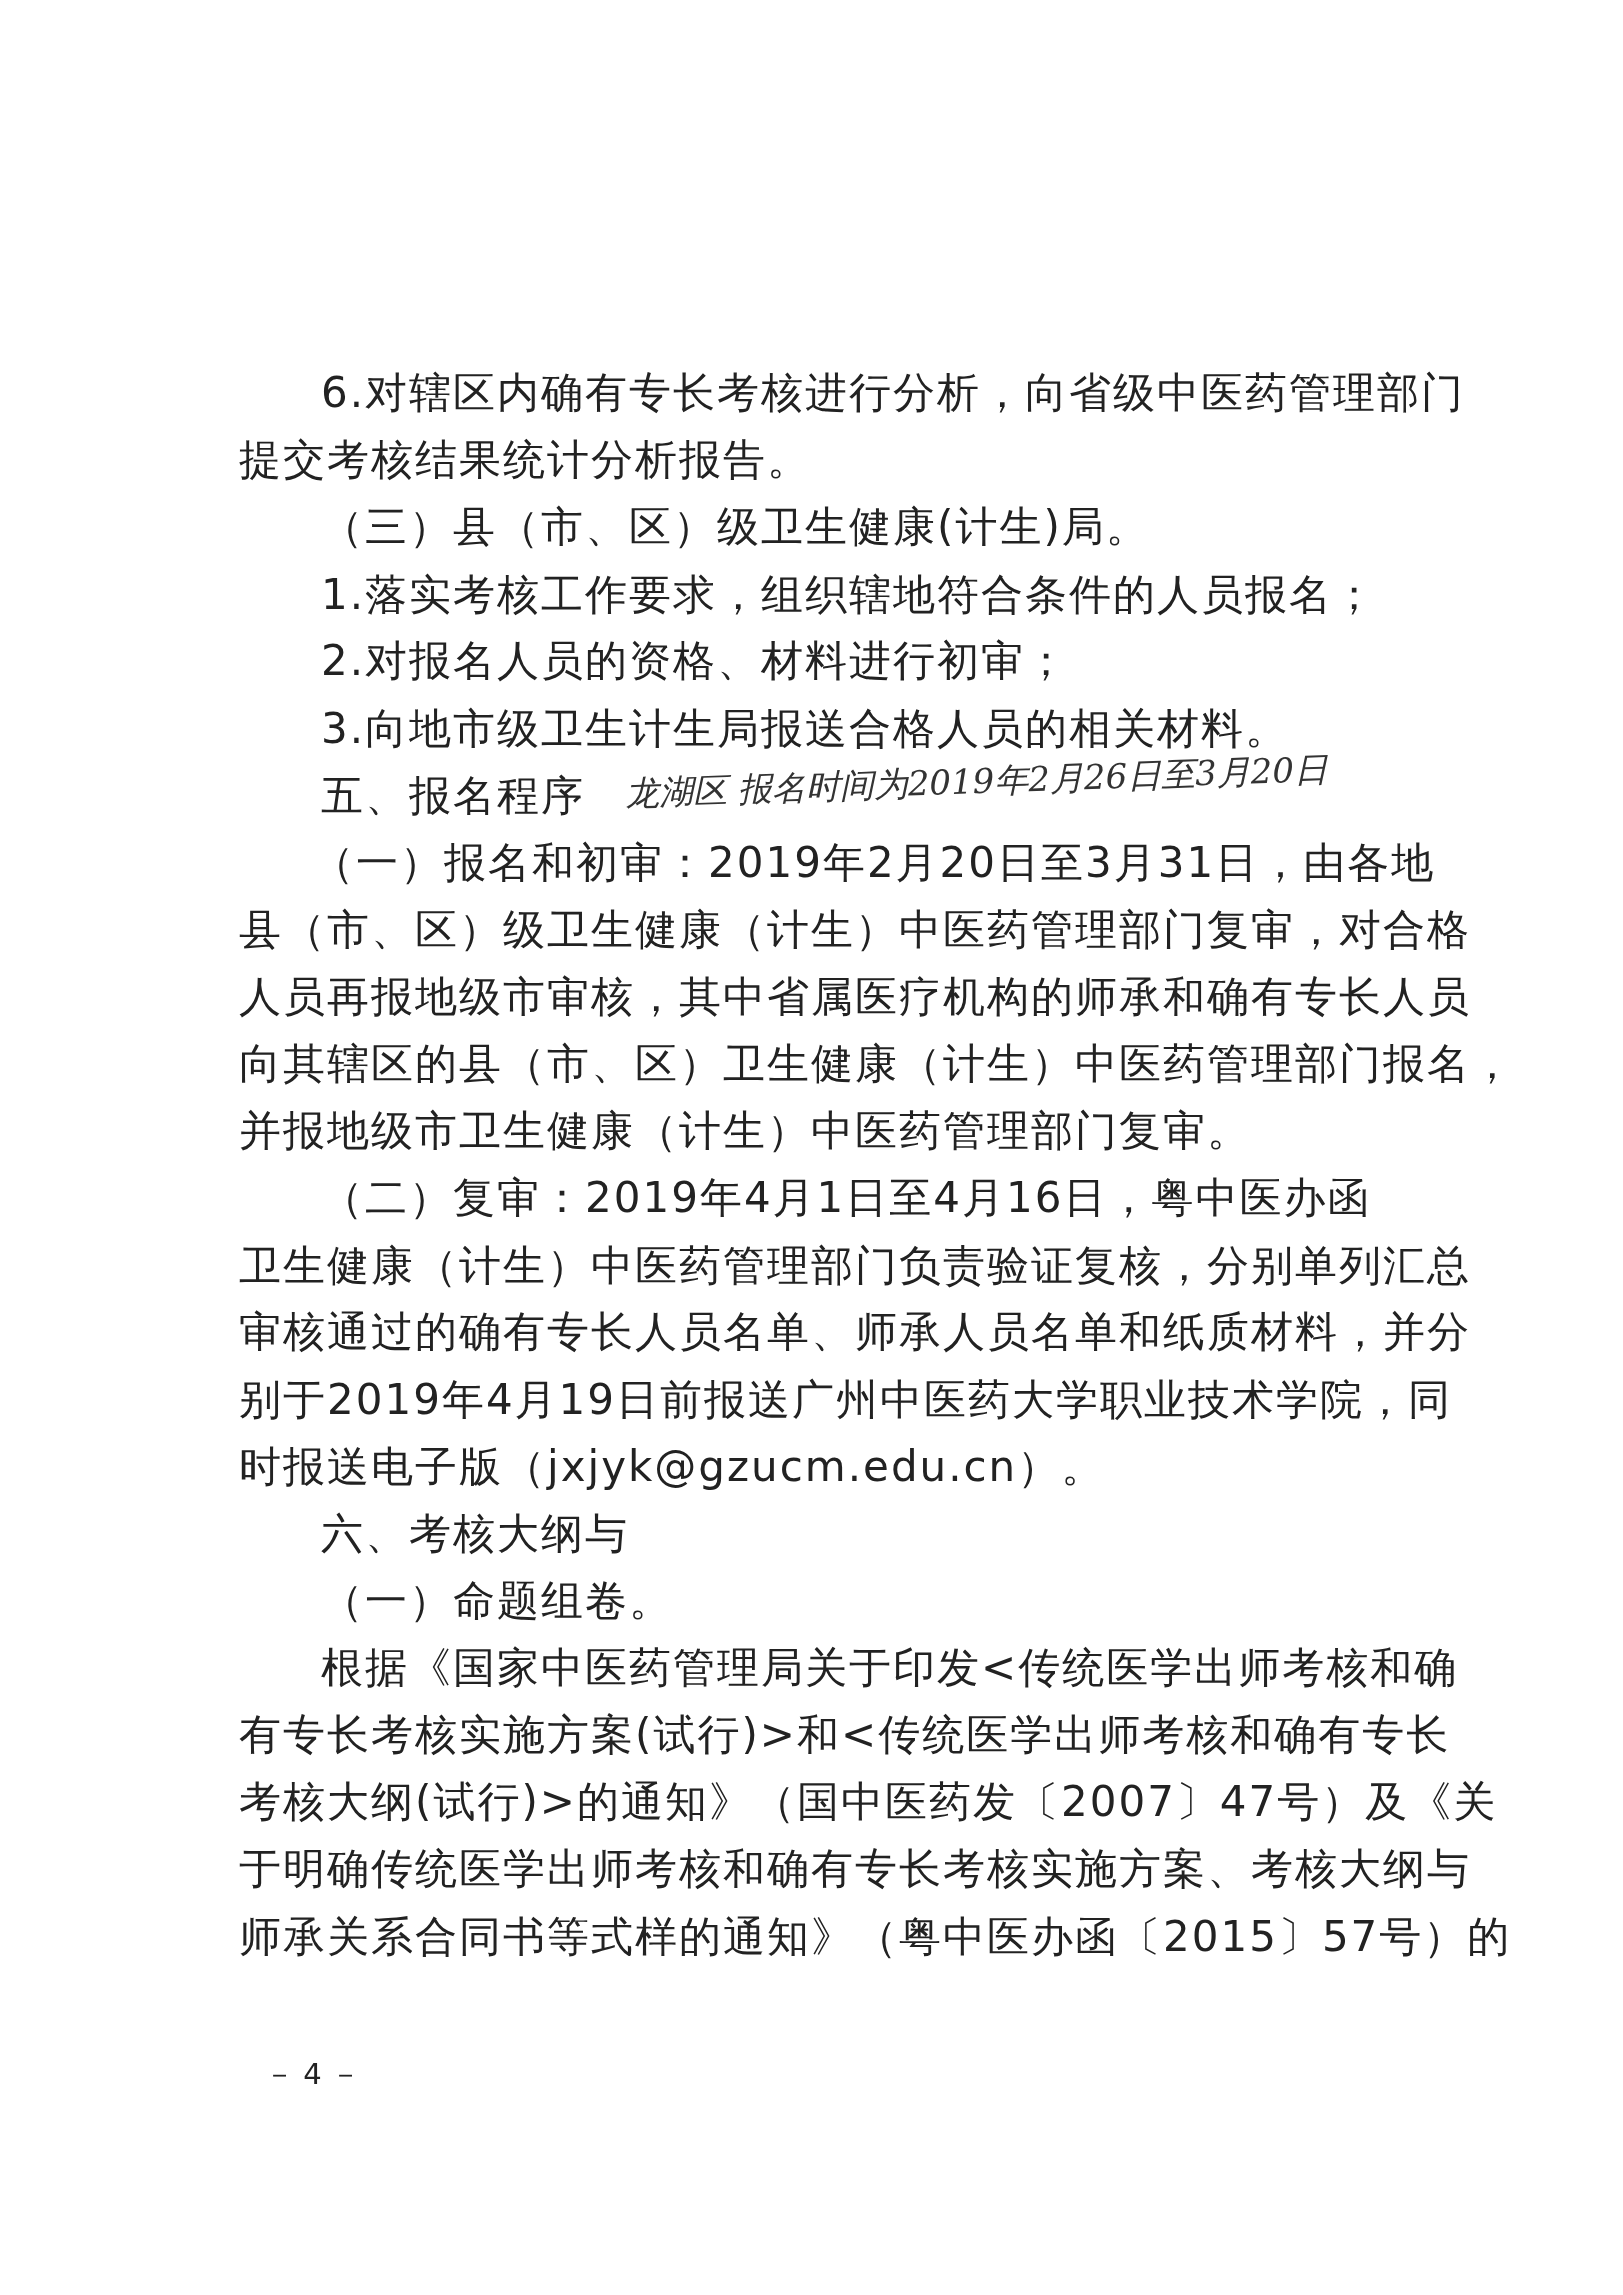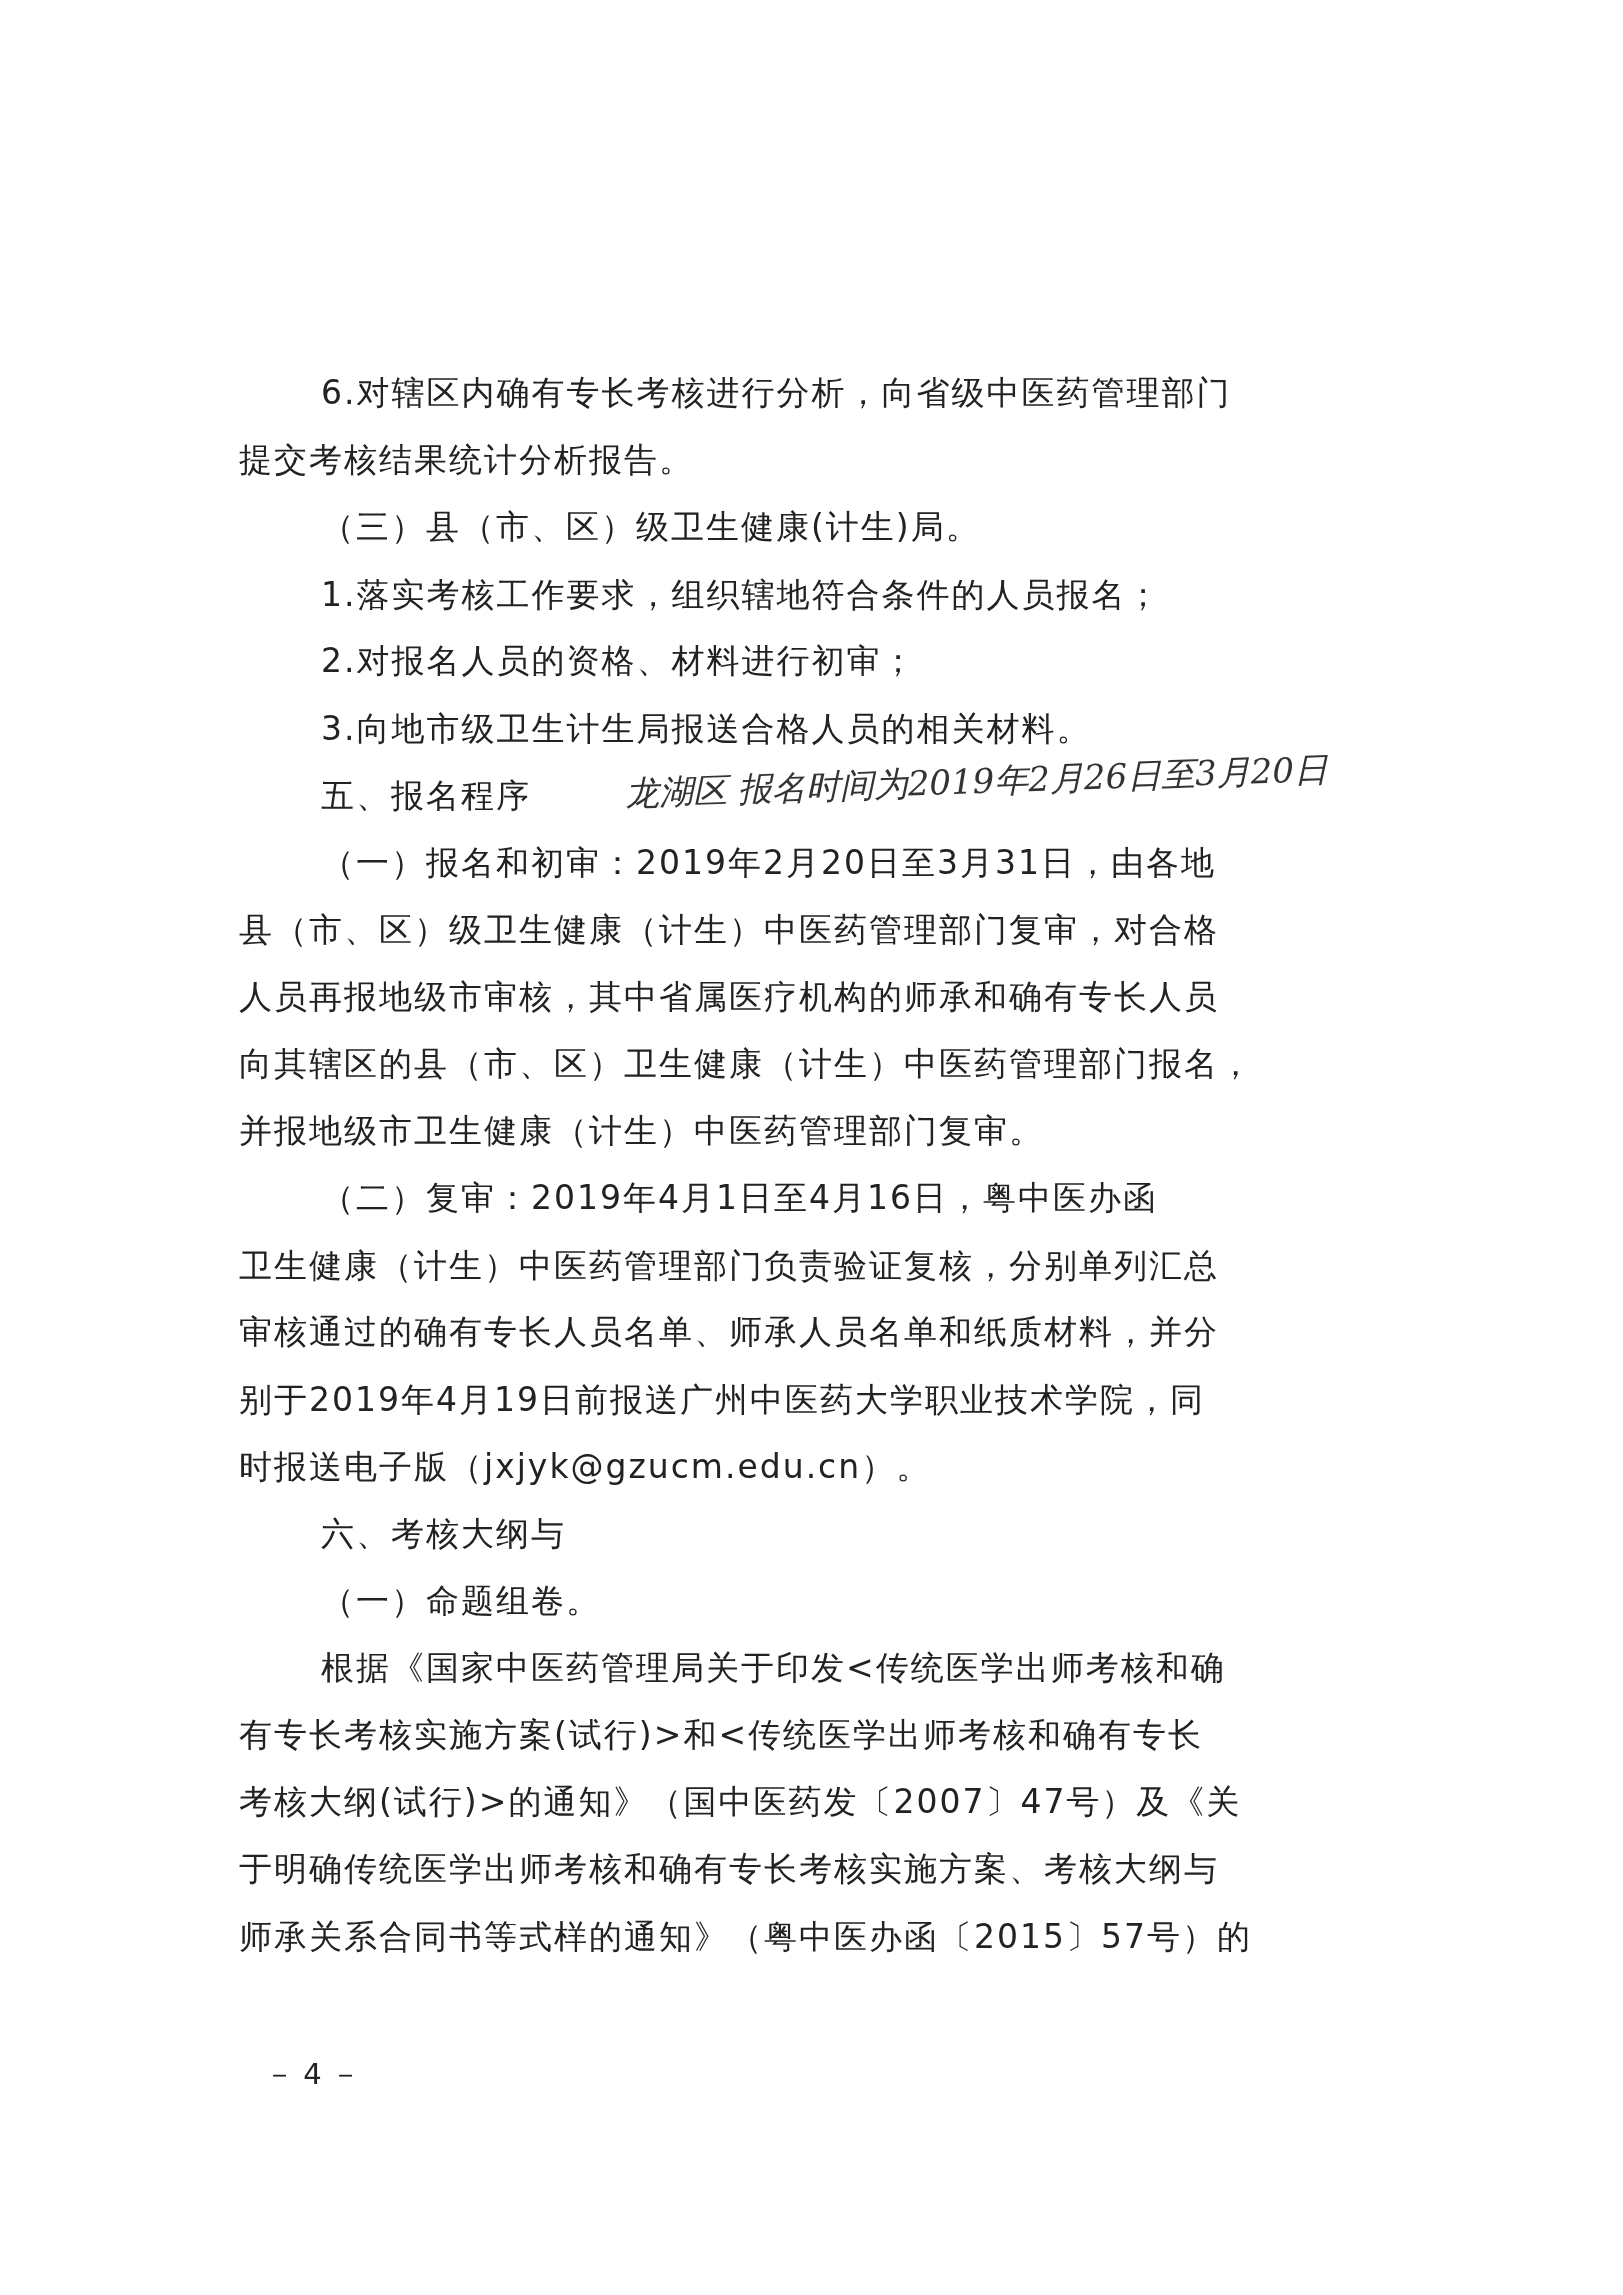--- a/index.html
+++ b/index.html
@@ -1,35 +1,35 @@
 <!DOCTYPE html>
 <html style="font-size:10.5px"><head>
 <meta charset="utf-8">
 <style>
   html,body{margin:0;padding:0;background:#fff;}
   body{width:1623px;height:2295px;position:relative;overflow:hidden;
        font-family:"DejaVu Sans","Liberation Sans",sans-serif;color:#222;}
-  .line{position:absolute;font-size:33px;line-height:39px;white-space:nowrap;letter-spacing:2px;}
+  .line{position:absolute;font-size:42px;line-height:39px;white-space:nowrap;letter-spacing:2px;}
   .b{font-weight:normal;}
   .hand{position:absolute;font-family:"DejaVu Serif",serif;font-style:italic;font-size:34px;
         color:#333;transform:rotate(-2deg);white-space:nowrap;}
   .pageno{position:absolute;font-size:29px;left:265px;top:2055px;}
 </style>
 </head>
 <body>
 
 <div id="doc">
     <div class="line" style="left: 321px; top: 373px;">6.对辖区内确有专长考核进行分析，向省级中医药管理部门</div>
     <div class="line" style="left: 239px; top: 440px;">提交考核结果统计分析报告。</div>
     <div class="line b" style="left: 321px; top: 507px;">（三）县（市、区）级卫生健康(计生)局。</div>
     <div class="line" style="left: 321px; top: 575px;">1.落实考核工作要求，组织辖地符合条件的人员报名；</div>
     <div class="line" style="left: 321px; top: 641px;">2.对报名人员的资格、材料进行初审；</div>
     <div class="line" style="left: 321px; top: 709px;">3.向地市级卫生计生局报送合格人员的相关材料。</div>
     <div class="line" style="left: 321px; top: 776px;">五、报名程序</div>
-    <div class="line" style="left: 321px; top: 843px;">（一）报名和初审：2019年2月20日至3月31日，由各地</div>
+    <div class="line" style="left: 312px; top: 843px;">（一）报名和初审：2019年2月20日至3月31日，由各地</div>
     <div class="line" style="left: 239px; top: 910px;">县（市、区）级卫生健康（计生）中医药管理部门复审，对合格</div>
     <div class="line" style="left: 239px; top: 977px;">人员再报地级市审核，其中省属医疗机构的师承和确有专长人员</div>
     <div class="line" style="left: 239px; top: 1044px;">向其辖区的县（市、区）卫生健康（计生）中医药管理部门报名，</div>
     <div class="line" style="left: 239px; top: 1111px; text-align: center;">并报地级市卫生健康（计生）中医药管理部门复审。</div>
     <div class="line" style="left: 321px; top: 1178px;">（二）复审：2019年4月1日至4月16日，粤中医办函</div>
     <div class="line" style="left: 239px; top: 1246px;">卫生健康（计生）中医药管理部门负责验证复核，分别单列汇总</div>
     <div class="line" style="left: 239px; top: 1312px;">审核通过的确有专长人员名单、师承人员名单和纸质材料，并分</div>
     <div class="line" style="left: 239px; top: 1380px;">别于2019年4月19日前报送广州中医药大学职业技术学院，同</div>
     <div class="line" style="left: 239px; top: 1447px;">时报送电子版（jxjyk@gzucm.edu.cn）。</div>
     <div class="line" style="left: 321px; top: 1514px;">六、考核大纲与</div>

